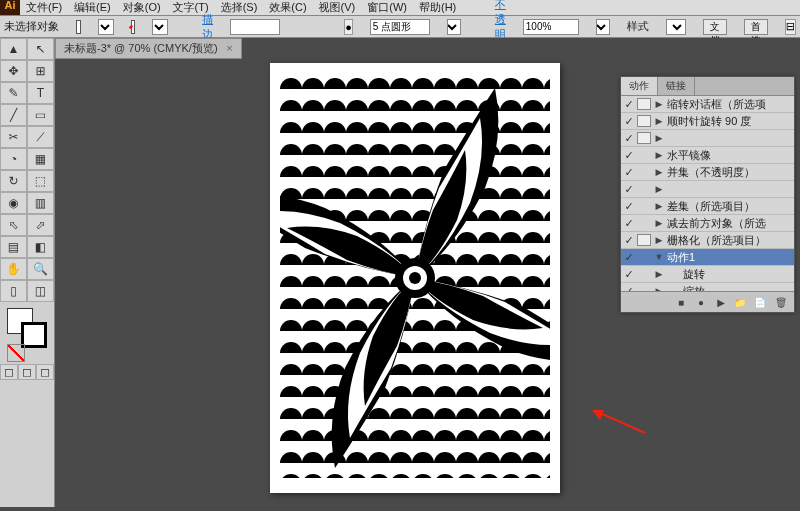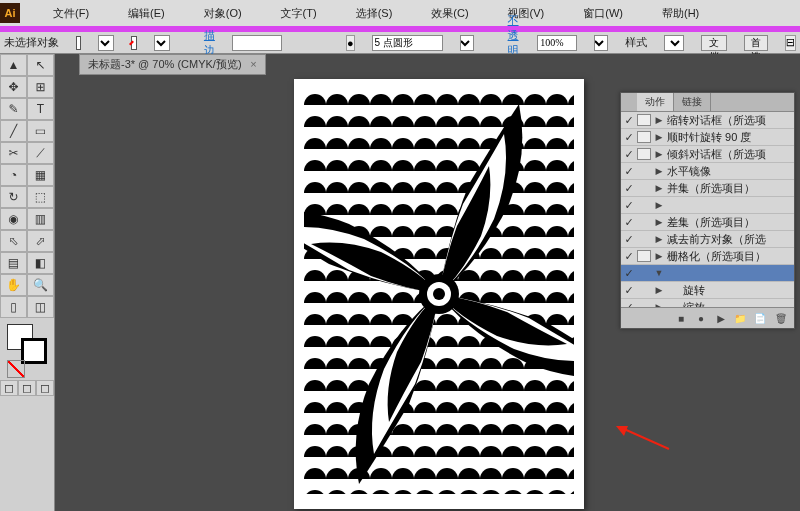--- a/index.html
+++ b/index.html
@@ -1,45 +1,45 @@
 <!DOCTYPE html>
 <html><head>
 <meta charset="utf-8">
 <style>
 * { margin:0; padding:0; box-sizing:border-box; font-family:"Microsoft YaHei",Arial,sans-serif; font-size:11px; }
 body { background:#4a4a4a; width:800px; height:511px; overflow:hidden; position:relative; }
-.menubar { background:#dcdcdc; height:32px; display:flex; align-items:center; border-bottom:6px solid #d946ef; }
+.menubar { background:#dcdcdc; height:16px; display:flex; align-items:flex-end; border-bottom:1px solid #d946ef; }
 .ai-logo { width:20px; height:20px; background:#3a1a06; color:#f7a928; display:flex; align-items:center; justify-content:center; font-weight:bold; font-size:11px; }
-.menu-item { padding:0 6px; color:#222; cursor:default;margin-left:27px; }
+.menu-item { padding:0 6px; color:#222; cursor:default; }
 .control-bar { background:#d6d6d6; height:22px; display:flex; align-items:center; border-bottom:1px solid #888; padding:0 4px; gap:17px; }
 .cb-label { color:#222; font-size:11px; white-space:nowrap; }
 .cb-icon { width:16px; height:16px; border:1px solid #999; background:#eee; display:flex; align-items:center; justify-content:center; }
 .cb-sel { height:16px; border:1px solid #888; background:#fff; font-size:10px; padding:0 2px; }
 .cb-link { color:#1a6fc9; text-decoration:underline; font-size:11px;margin-left:17px; }
 .cb-btn { height:16px; border:1px solid #888; background:#e8e8e8; font-size:10px; padding:0 6px; }
 .sq { width:14px; height:14px; border:1px solid #555; }
 .workspace { display:flex; height:469px; }
 .tool-col { width:55px; background:#d0d0d0; border-right:1px solid #888; }
 .tool-grid { display:grid; grid-template-columns:1fr 1fr; }
 .tool { width:27px; height:22px; border:1px solid #aaa; background:#d8d8d8; display:flex; align-items:center; justify-content:center; font-size:12px; color:#333; }
 .fill-stroke { position:relative; width:40px; height:40px; margin:6px auto; }
 .fill-sw { position:absolute; width:26px; height:26px; background:#fff; border:1px solid #333; top:0; left:0; }
 .stroke-sw { position:absolute; width:26px; height:26px; border:3px solid #000; background:#fff; bottom:0; right:0; }
 .noline { position:absolute; bottom:-14px; left:0; width:18px; height:18px; border:1px solid #888; background:linear-gradient(45deg,transparent 45%,red 45%,red 55%,transparent 55%); }
 .mode-row { display:flex; margin-top:16px; }
 .mode-row .tool { width:18px; height:16px; }
-.canvas-area { flex:1; background:#4a4a4a; position:relative;margin-left:24px; }
+.canvas-area { flex:1; background:#4a4a4a; position:relative; }
 .doc-tab { position:absolute; top:0; left:0; background:#bcbcbc; border:1px solid #888; padding:2px 8px; font-size:10px; color:#333; }
 .close-x { margin-left:6px; color:#666; cursor:pointer; }
 .artboard { position:absolute; top:25px; left:215px; width:290px; height:430px; background:#fff; box-shadow:2px 2px 6px rgba(0,0,0,.5); overflow:hidden; display:flex; align-items:center; justify-content:center; }
 .spiral-art { width:270px; height:400px; }
 .arrow-annot { position:absolute; top:370px; left:535px; width:60px; height:30px; pointer-events:none; }
 .arrow-annot svg { width:100%; height:100%; }
 .panel { position:absolute; top:38px; right:5px; width:175px; background:#cfcfcf; border:1px solid #555; box-shadow:0 0 4px rgba(0,0,0,.4); }
-.panel-tabs { display:flex; background:#b8b8b8; border-bottom:1px solid #888;padding-left:16px; }
+.panel-tabs { display:flex; background:#b8b8b8; border-bottom:1px solid #888; }
 .ptab { padding:2px 8px; font-size:10px; color:#333; border-right:1px solid #888; }
 .ptab.active { background:#d6d6d6; }
 .action-list { background:#d6d6d6; max-height:195px; overflow:hidden; }
 .action-row { display:flex; align-items:center; height:17px; border-bottom:1px solid #bbb; font-size:10px; color:#222; }
 .ar-check { width:16px; text-align:center; color:#333; }
 .ar-box { width:14px; height:12px; border:1px solid #888; background:#eee; margin-right:2px; }
 .ar-arrow { width:12px; text-align:center; font-size:9px; color:#444; }
 .ar-label { flex:1; white-space:nowrap; overflow:hidden; padding-left:2px; }
 .action-row.sel { background:#5a7fb8; color:#fff; }
 .action-row.indent .ar-label { padding-left:18px; }
@@ -67,24 +67,24 @@
   <span class="sq" style="background:#fff"></span>
   <select class="cb-sel" style="width:16px"></select>
   <span class="sq" style="background:#fff;position:relative">
       <span style="position:absolute;width:140%;height:2px;background:red;transform:rotate(-45deg);top:5px;left:-3px"></span>
     </span>
   <select class="cb-sel" style="width:16px"></select>
   <span class="cb-link">描边</span>
   <input class="cb-sel" style="width: 50px;" value="">
   <span style="flex:0 0 30px"></span>
   <span class="cb-icon">●</span>
-  <input class="cb-sel" style="width: 71px;" value="5 点圆形">
+  <input class="cb-sel" style="width: 60px;" value="5 点圆形">
   <select class="cb-sel" style="width:14px"></select>
   <span class="cb-link">不透明度</span>
-  <input class="cb-sel" style="width: 40px; font-family: Liberation Serif, serif;" value="100%">
+  <input class="cb-sel" style="width: 56px;" value="100%">
   <select class="cb-sel" style="width:14px"></select>
   <span class="cb-label">样式</span>
   <select class="cb-sel" style="width:20px"></select>
   <button class="cb-btn">文档设置</button>
   <button class="cb-btn">首选项</button>
   <span class="cb-icon">⊟</span>
 </div>
 
 <div class="workspace">
   <div class="tool-col">
@@ -177,33 +177,32 @@
           <div class="action-row">
             <span class="ar-check">✓</span>
             <span class="ar-box" style=""></span>
             <span class="ar-arrow">▶</span>
             <span class="ar-label">顺时针旋转 90 度</span>
           </div>
           <div class="action-row">
             <span class="ar-check">✓</span>
             <span class="ar-box" style=""></span>
             <span class="ar-arrow">▶</span>
-            <span class="ar-label">倾斜对话框（所选项</span>
           </div>
           <div class="action-row">
             <span class="ar-check">✓</span>
             <span class="ar-box" style="visibility:hidden"></span>
             <span class="ar-arrow">▶</span>
             <span class="ar-label">水平镜像</span>
           </div>
           <div class="action-row">
             <span class="ar-check">✓</span>
             <span class="ar-box" style="visibility:hidden"></span>
             <span class="ar-arrow">▶</span>
-            <span class="ar-label">并集（所选项目）</span>
+            <span class="ar-label">并集（不透明度）</span>
           </div>
           <div class="action-row">
             <span class="ar-check">✓</span>
             <span class="ar-box" style="visibility:hidden"></span>
             <span class="ar-arrow">▶</span>
           </div>
           <div class="action-row">
             <span class="ar-check">✓</span>
             <span class="ar-box" style="visibility:hidden"></span>
             <span class="ar-arrow">▶</span>
@@ -218,20 +217,21 @@
           <div class="action-row">
             <span class="ar-check">✓</span>
             <span class="ar-box" style=""></span>
             <span class="ar-arrow">▶</span>
             <span class="ar-label">栅格化（所选项目）</span>
           </div>
           <div class="action-row sel">
             <span class="ar-check">✓</span>
             <span class="ar-box" style="visibility:hidden"></span>
             <span class="ar-arrow">▼</span>
+            <span class="ar-label">动作1</span>
           </div>
           <div class="action-row indent">
             <span class="ar-check">✓</span>
             <span class="ar-box" style="visibility:hidden"></span>
             <span class="ar-arrow">▶</span>
             <span class="ar-label">旋转</span>
           </div>
           <div class="action-row indent">
             <span class="ar-check">✓</span>
             <span class="ar-box" style="visibility:hidden"></span>

